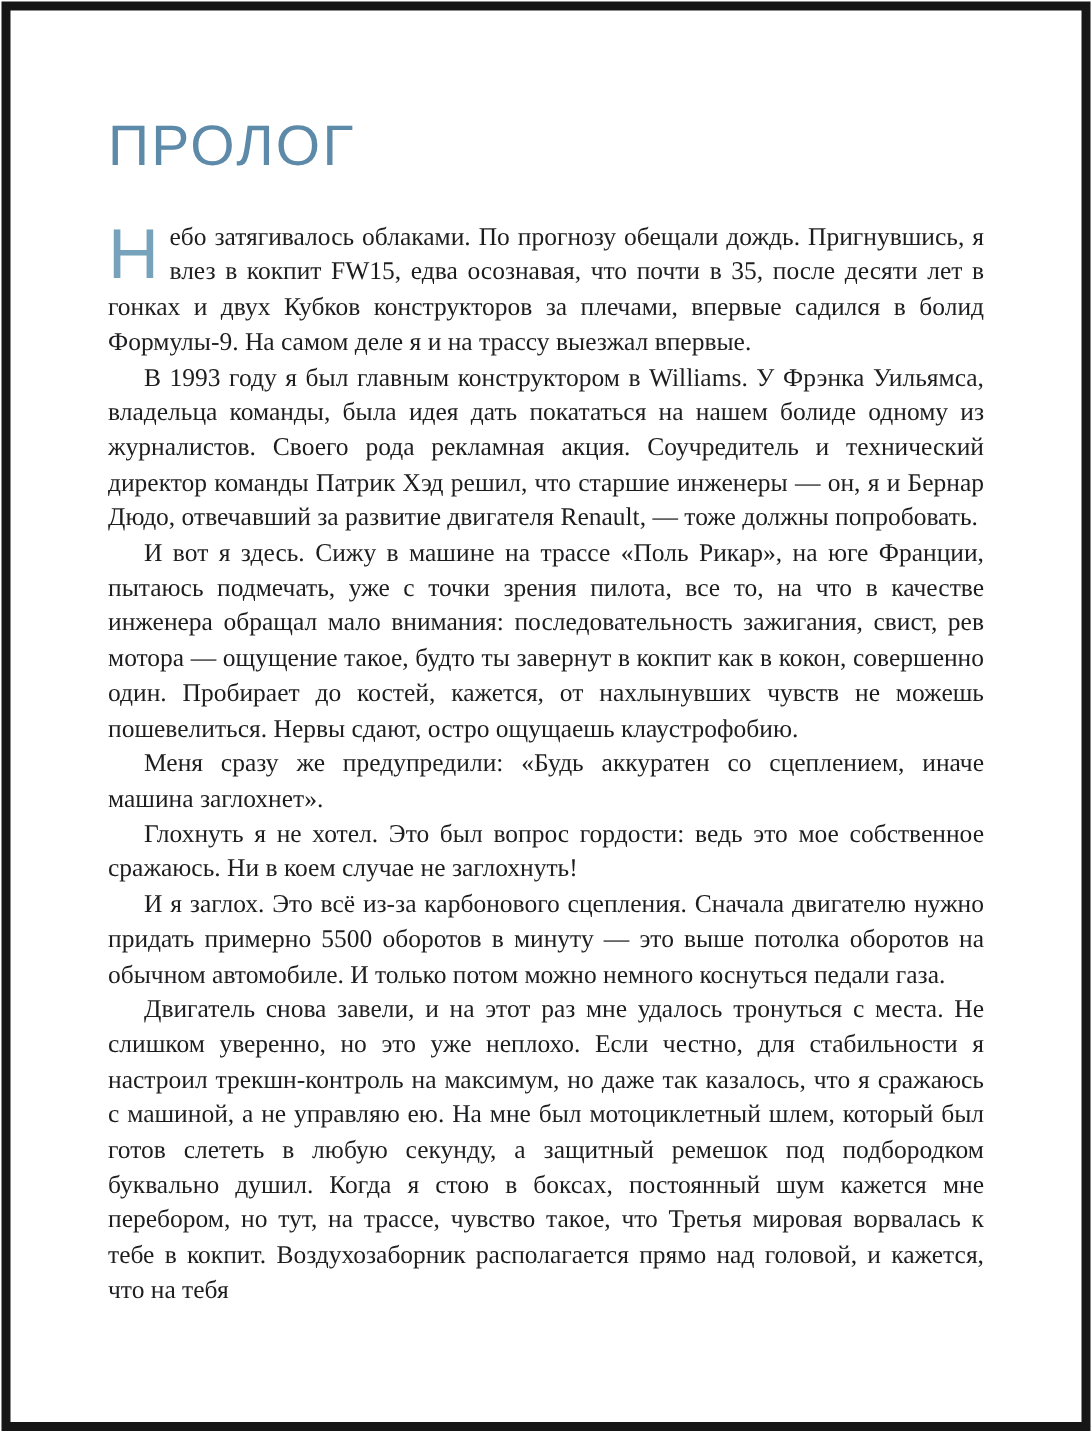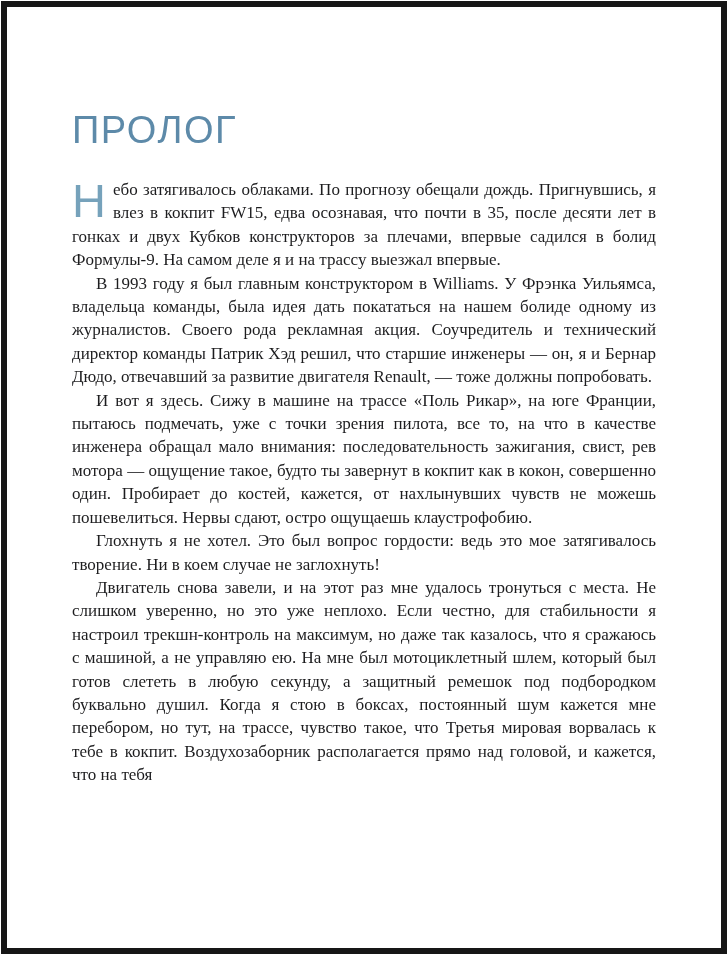--- a/index.html
+++ b/index.html
@@ -23,21 +23,21 @@
   }
   .content {
     position: absolute;
     left: 0;
     top: 0;
     width: 100%;
     box-sizing: border-box;
     padding: 0 72px;
   }
   .chapter-title {
-    margin: 108px 0 0 0;
+    margin: 76px 0 0 0;
     font-family: "Liberation Sans", "DejaVu Sans", sans-serif;
     font-weight: 300;
     font-size: 38px;
     line-height: 44px;
     letter-spacing: 1.5px;
     color: #5d8aa9;
   }
   .body-text {
     margin-top: 26px;
     font-family: "Liberation Serif", "DejaVu Serif", serif;
@@ -69,17 +69,19 @@
 <body>
 
 <div class="page">
   <div class="frame"></div>
   <div class="content">
     <h1 class="chapter-title">ПРОЛОГ</h1>
     <div class="body-text">
       <p class="first"><span class="drop-cap">Н</span><span>ебо затягивалось облаками. По прогнозу обещали дождь. Пригнувшись, я влез в кокпит FW15, едва осознавая, что почти в 35, после десяти лет в гонках и двух Кубков конструкторов за плечами, впервые садился в болид Формулы-9. На самом деле я и на трассу выезжал впервые.</span></p>
       <p>В 1993 году я был главным конструктором в Williams. У Фрэнка Уильямса, владельца команды, была идея дать покататься на нашем болиде одному из журналистов. Своего рода рекламная акция. Соучредитель и технический директор команды Патрик Хэд решил, что старшие инженеры — он, я и Бернар Дюдо, отвечавший за развитие двигателя Renault, — тоже должны попробовать.</p>
       <p>И вот я здесь. Сижу в машине на трассе «Поль Рикар», на юге Франции, пытаюсь подмечать, уже с точки зрения пилота, все то, на что в качестве инженера обращал мало внимания: последовательность зажигания, свист, рев мотора — ощущение такое, будто ты завернут в кокпит как в кокон, совершенно один. Пробирает до костей, кажется, от нахлынувших чувств не можешь пошевелиться. Нервы сдают, остро ощущаешь клаустрофобию.</p>
-      <p>Глохнуть я не хотел. Это был вопрос гордости: ведь это мое затягивалось творение. Ни в коем случае не заглохнуть!</p>
+      <p>Меня сразу же предупредили: «Будь аккуратен со сцеплением, иначе машина заглохнет».</p>
+      <p>Глохнуть я не хотел. Это был вопрос гордости: ведь это мое собственное сражаюсь. Ни в коем случае не заглохнуть!</p>
+      <p>И я заглох. Это всё из-за карбонового сцепления. Сначала двигателю нужно придать примерно 5500 оборотов в минуту — это выше потолка оборотов на обычном автомобиле. И только потом можно немного коснуться педали газа.</p>
       <p>Двигатель снова завели, и на этот раз мне удалось тронуться с места. Не слишком уверенно, но это уже неплохо. Если честно, для стабильности я настроил трекшн-контроль на максимум, но даже так казалось, что я сражаюсь с машиной, а не управляю ею. На мне был мотоциклетный шлем, который был готов слететь в любую секунду, а защитный ремешок под подбородком буквально душил. Когда я стою в боксах, постоянный шум кажется мне перебором, но тут, на трассе, чувство такое, что Третья мировая ворвалась к тебе в кокпит. Воздухозаборник располагается прямо над головой, и кажется, что на тебя</p>
     </div>
   </div>
 </div>
 
 </body></html>

